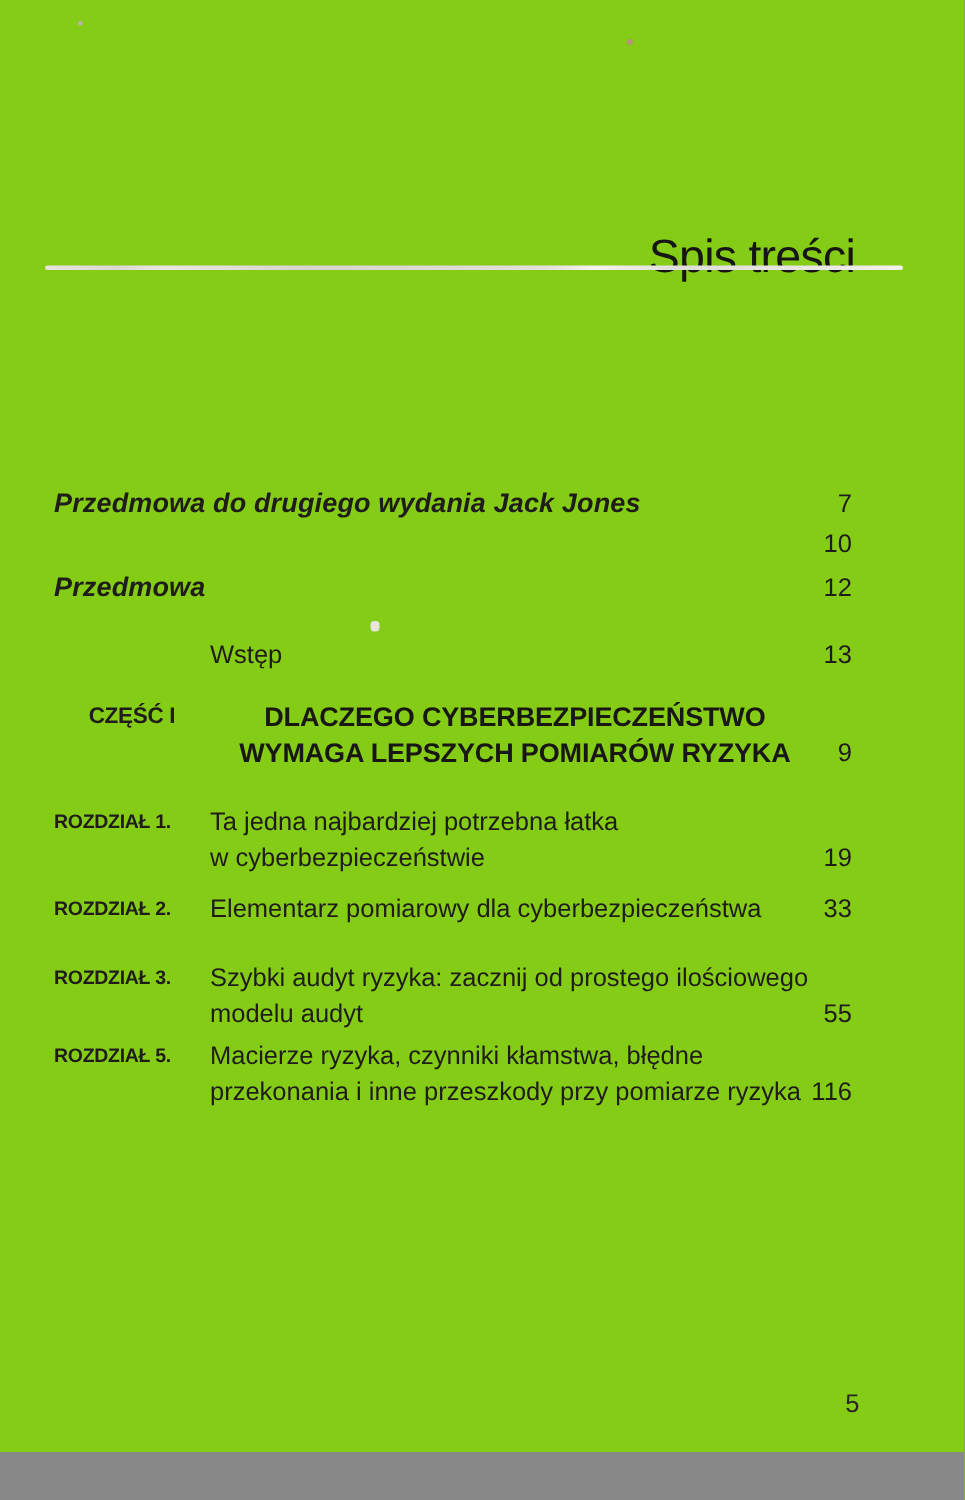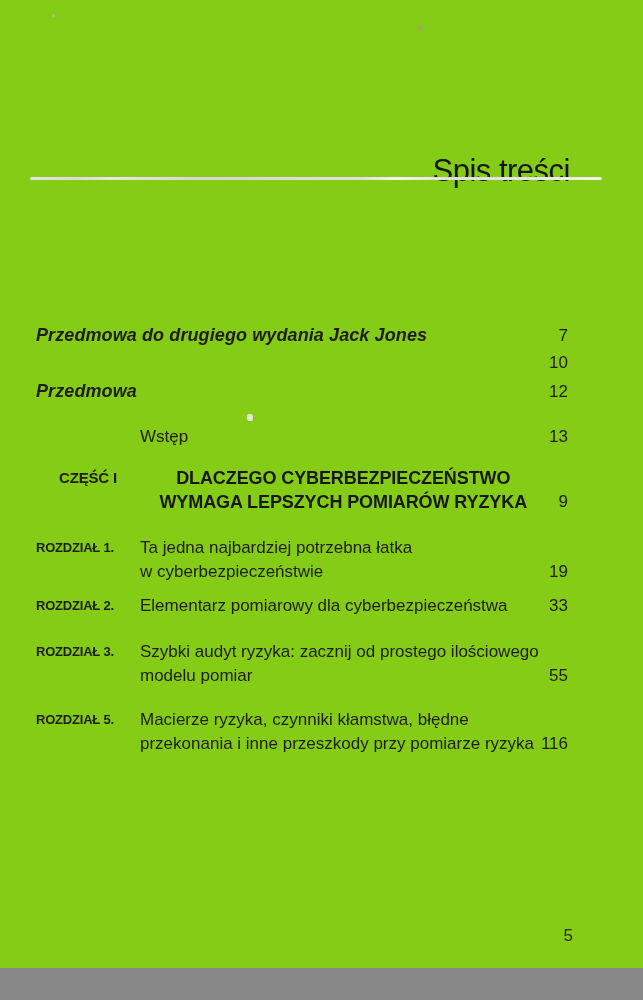--- a/index.html
+++ b/index.html
@@ -104,21 +104,21 @@
     font-weight: 700;
     font-size: 18px;
     letter-spacing: -0.1px;
     color: #191714;
   }
   .part-row .label { font-size: 15px; }
 
   .chapter-row .line { font-size: 17px; }
   .chapter-row.gap-large { margin-top: 22px; }
   .chapter-row.gap-small { margin-top: 10px; }
-  .chapter-row.gap-medium { margin-top: 20px; }
+  .chapter-row.gap-medium { margin-top: 4px; }
 
   
   .folio {
     position: absolute;
     top: 926px;
     right: 70px;
     font-size: 17px;
     color: #2a2824;
   }
 </style>
@@ -177,21 +177,21 @@
         <span class="line">Elementarz pomiarowy dla cyberbezpieczeństwa</span>
         
       </span>
       <span class="pagenum">33</span>
     </div>
 
     <div class="row chapter-row gap-large">
       <span class="label">ROZDZIAŁ 3.</span>
       <span class="lines">
         <span class="line">Szybki audyt ryzyka: zacznij od prostego ilościowego</span>
-        <span class="line">modelu pomiar</span>
+        <span class="line">modelu audyt</span>
       </span>
       <span class="pagenum">55</span>
     </div>
 
 
     <div class="row chapter-row gap-medium">
       <span class="label">ROZDZIAŁ 5.</span>
       <span class="lines">
         <span class="line">Macierze ryzyka, czynniki kłamstwa, błędne</span>
         <span class="line">przekonania i inne przeszkody przy pomiarze ryzyka</span>

